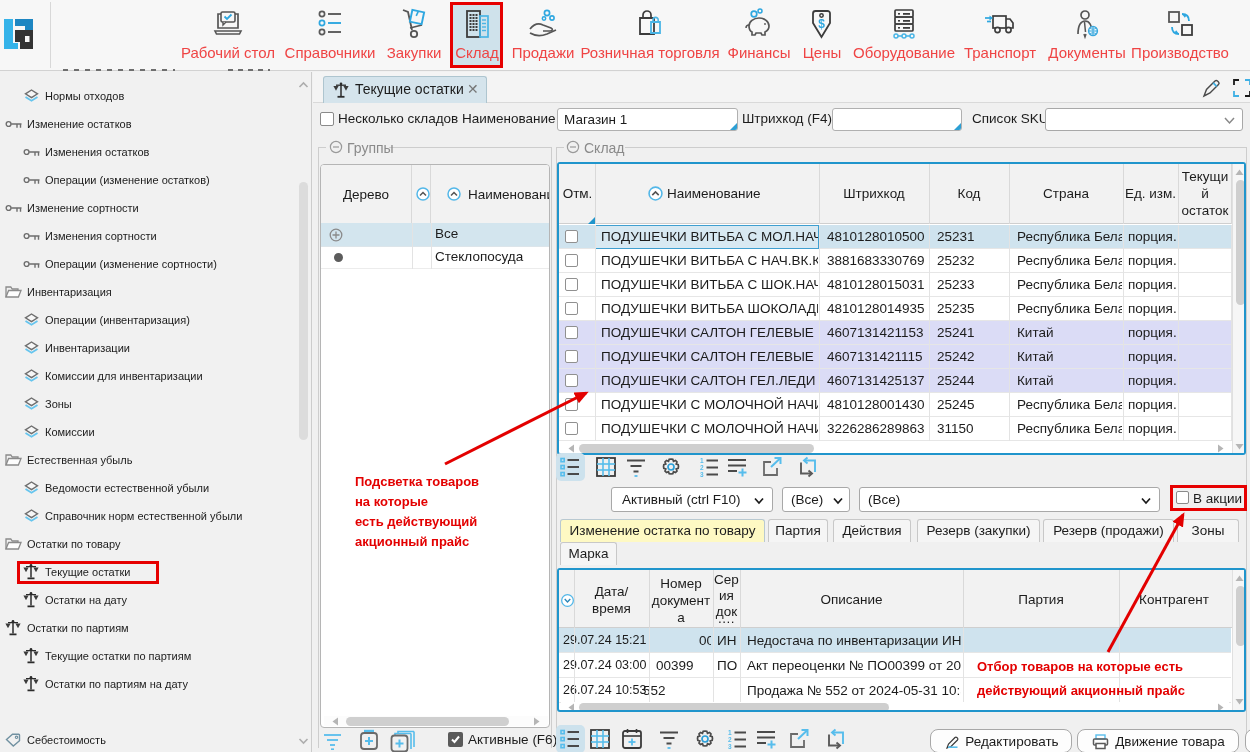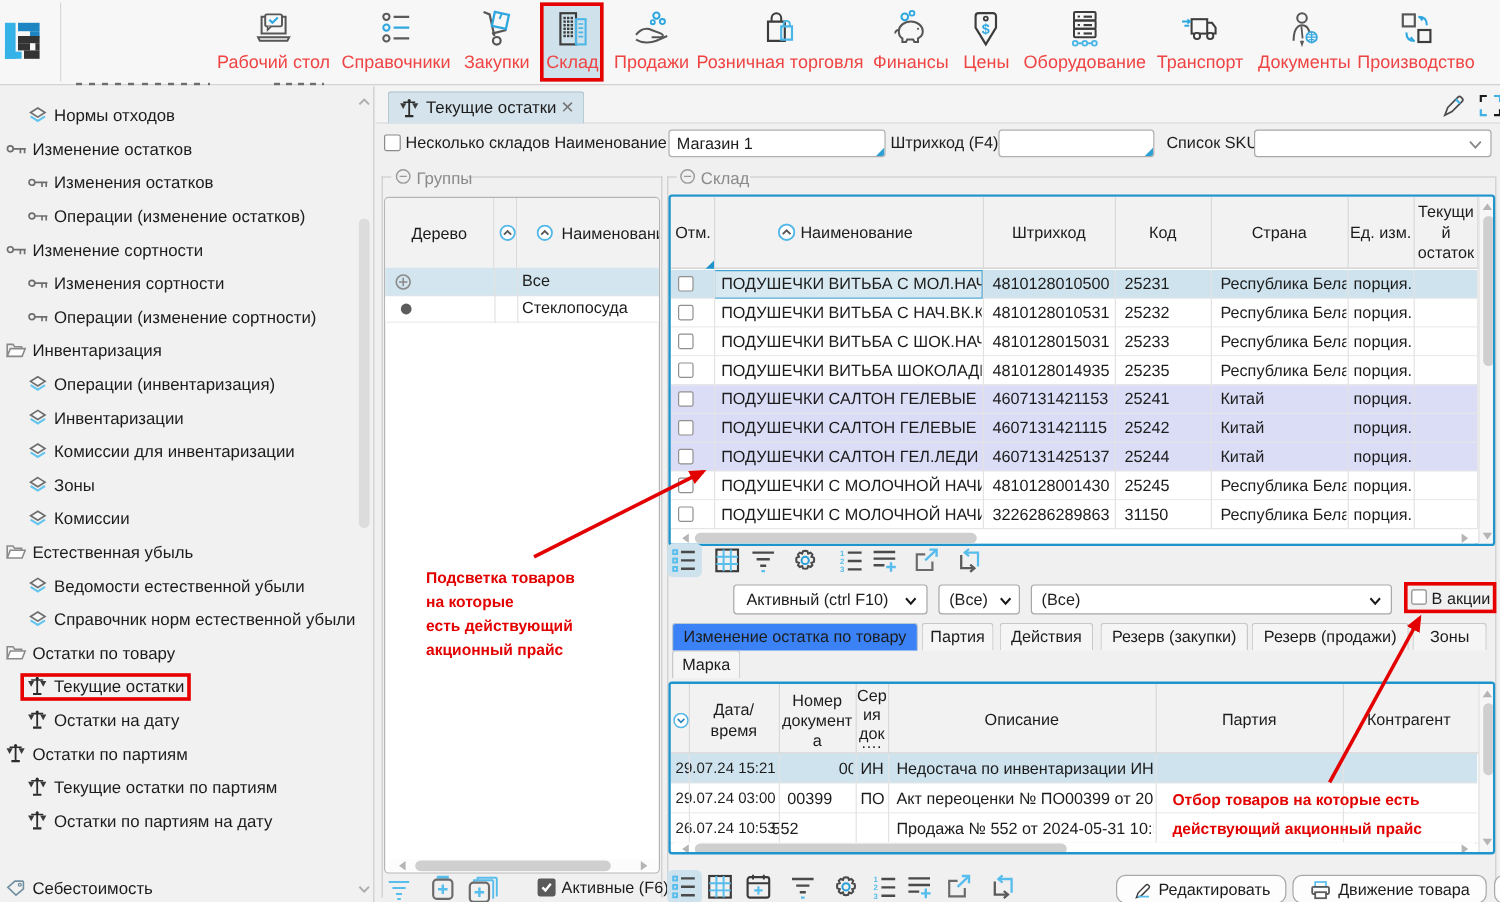--- a/index.html
+++ b/index.html
@@ -9,21 +9,21 @@
 
 #topbar { position:absolute; left:0; top:0; width:1250px; height:71px; background:#f7f7f7; border-bottom:1px solid #d2d2d2; }
 .mi { position:absolute; top:0; height:70px; text-align:center; }
 .mi .ic { position:absolute; top:6px; left:50%; transform:translateX(-50%); }
 .mi .lb { position:absolute; top:44px; left:50%; transform:translateX(-50%); font-size:15px; white-space:nowrap; color:#ef4444; }
 #sklad-item { position:absolute; left:450px; top:2px; width:53px; height:66px; background:#cfe2eb; border:3px solid #e60000; }
 #logo { position:absolute; left:4px; top:18px; }
 #logosep { position:absolute; left:50px; top:2px; width:1px; height:66px; background:#d8d8d8; }
 
 #sidebar { position:absolute; left:0; top:72px; width:312px; height:680px; background:#f1f1f1; border-right:1px solid #cccccc; overflow:hidden; }
-.ti { position:absolute; height:28px; line-height:28px; font-size:14px; white-space:nowrap; }
+.ti { position:absolute; height:28px; line-height:28px; font-size:11px; white-space:nowrap; }
 .ti svg { position:absolute; top:50%; transform:translateY(-50%); }
 .ti .t { position:absolute; top:0; }
 
 #sb-scroll { position:absolute; right:1px; top:0; width:13px; height:680px; background:#f1f1f1; }
 
 #content { position:absolute; left:313px; top:72px; width:937px; height:680px; background:#f0f0f0; }
 #tabbar { position:absolute; left:0; top:0; width:937px; height:31px; background:#f4f4f4; border-bottom:1px solid #d9d9d9; }
 #maintab { position:absolute; left:10px; top:4px; width:164px; height:27px; background:#d5e4ec; border:1px solid #aec5cf; border-bottom:none; border-radius:3px 3px 0 0; font-size:14px; }
 .cb { position:absolute; width:14px; height:14px; background:#fff; border:1px solid #8a8a8a; border-radius:2px; }
 .inp { position:absolute; height:23px; background:#fff; border:1px solid #b0b0b0; border-radius:3px; font-size:13.5px; line-height:22px; padding-left:6px; overflow:hidden; }
@@ -557,21 +557,21 @@
 <div style="position:absolute;left:6px;top:66px;width:13px;height:13px;background:#fff;border:1px solid #909090;border-radius:2px;"></div>
 <div style="position:absolute;left:36px;top:61px;width:224px;height:24px;border:1px solid #3f9fd0;background:#d8e9f2;"></div>
 <div class="cell" style="left:37px;top:61px;width:222px;height:24px;border-right:none;">ПОДУШЕЧКИ ВИТЬБА С МОЛ.НАЧ. ГЛАЗИР.</div>
 <div class="cell" style="left:263px;top:61px;width:106px;height:24px;border-right:none;">4810128010500</div>
 <div class="cell" style="left:373px;top:61px;width:76px;height:24px;border-right:none;">25231</div>
 <div class="cell" style="left:453px;top:61px;width:110px;height:24px;border-right:none;">Республика Беларусь</div>
 <div class="cell" style="left:566px;padding-left:3px;top:61px;width:51px;height:24px;border-right:none;">порция.</div>
 <div style="position:absolute;left:0;top:85px;width:672px;height:24px;background:#ffffff;border-bottom:1px solid #e6e6e6;"></div>
 <div style="position:absolute;left:6px;top:90px;width:13px;height:13px;background:#fff;border:1px solid #909090;border-radius:2px;"></div>
 <div class="cell" style="left:37px;top:85px;width:222px;height:24px;border-right:none;">ПОДУШЕЧКИ ВИТЬБА С НАЧ.ВК.КОНФЕТ</div>
-<div class="cell" style="left:263px;top:85px;width:106px;height:24px;border-right:none;">4810128010531</div>
+<div class="cell" style="left:263px;top:85px;width:106px;height:24px;border-right:none;">3881683330769</div>
 <div class="cell" style="left:373px;top:85px;width:76px;height:24px;border-right:none;">25232</div>
 <div class="cell" style="left:453px;top:85px;width:110px;height:24px;border-right:none;">Республика Беларусь</div>
 <div class="cell" style="left:566px;padding-left:3px;top:85px;width:51px;height:24px;border-right:none;">порция.</div>
 <div style="position:absolute;left:0;top:109px;width:672px;height:24px;background:#ffffff;border-bottom:1px solid #e6e6e6;"></div>
 <div style="position:absolute;left:6px;top:114px;width:13px;height:13px;background:#fff;border:1px solid #909090;border-radius:2px;"></div>
 <div class="cell" style="left:37px;top:109px;width:222px;height:24px;border-right:none;">ПОДУШЕЧКИ ВИТЬБА С ШОК.НАЧ. ГЛАЗИР.</div>
 <div class="cell" style="left:263px;top:109px;width:106px;height:24px;border-right:none;">4810128015031</div>
 <div class="cell" style="left:373px;top:109px;width:76px;height:24px;border-right:none;">25233</div>
 <div class="cell" style="left:453px;top:109px;width:110px;height:24px;border-right:none;">Республика Беларусь</div>
 <div class="cell" style="left:566px;padding-left:3px;top:109px;width:51px;height:24px;border-right:none;">порция.</div>
@@ -717,21 +717,21 @@
  <svg style="position:absolute;right:6px;top:9px;" width="10" height="8" viewBox="0 0 10 8">
         <path d="M1 1.5 L5 6 L9 1.5" fill="none" stroke="#1a1a1a" stroke-width="1.7"></path>
       </svg></div>
 <div class="dd" style="left:546px;top:415px;width:301px;height:25px;line-height:23px;padding-left:8px;">(Все)
  <svg style="position:absolute;right:8px;top:9px;" width="10" height="8" viewBox="0 0 10 8">
         <path d="M1 1.5 L5 6 L9 1.5" fill="none" stroke="#1a1a1a" stroke-width="1.7"></path>
       </svg></div>
 <div style="position:absolute;left:857px;top:413px;width:77px;height:26px;border:3px solid #e60000;"></div>
 <div class="cb" style="left:863px;top:419px;width:13px;height:13px;"></div>
 <div style="position:absolute;left:880px;top:419px;font-size:13.5px;">В акции</div>
-<div class="tabbtn" style="left:247px;top:447px;width:205px;line-height:22px;background:#3b82f6;border-color:#b9c9d1;">Изменение остатка по товару</div>
+<div class="tabbtn" style="left:247px;top:447px;width:205px;line-height:22px;background:#fef9c3;border-color:#b9c9d1;">Изменение остатка по товару</div>
 <div class="tabbtn" style="left:455px;top:447px;width:60px;line-height:22px;background:#f5f5f5;border-color:#c8c8c8;">Партия</div>
 <div class="tabbtn" style="left:520px;top:447px;width:78px;line-height:22px;background:#f5f5f5;border-color:#c8c8c8;">Действия</div>
 <div class="tabbtn" style="left:604px;top:447px;width:123px;line-height:22px;background:#f5f5f5;border-color:#c8c8c8;">Резерв (закупки)</div>
 <div class="tabbtn" style="left:730px;top:447px;width:131px;line-height:22px;background:#f5f5f5;border-color:#c8c8c8;">Резерв (продажи)</div>
 <div class="tabbtn" style="left:864px;top:447px;width:62px;line-height:22px;background:#f5f5f5;border-color:#c8c8c8;">Зоны</div>
 <div class="tabbtn" style="left:247px;top:470px;width:57px;line-height:22px;">Марка</div>
 <div class="tbl" id="stable" style="left:244px;top:496px;width:689px;height:144px;border:2px solid #2095cc;border-radius:3px;overflow:hidden;">
 <div style="position:absolute;left:0;top:0;width:685px;height:58px;background:#f2f2f2;border-bottom:1px solid #cfcfcf;"></div>
 <div style="position:absolute;left:15px;top:0;width:1px;height:58px;background:#d9d9d9;"></div>
 <div style="position:absolute;left:90px;top:0;width:1px;height:58px;background:#d9d9d9;"></div>

